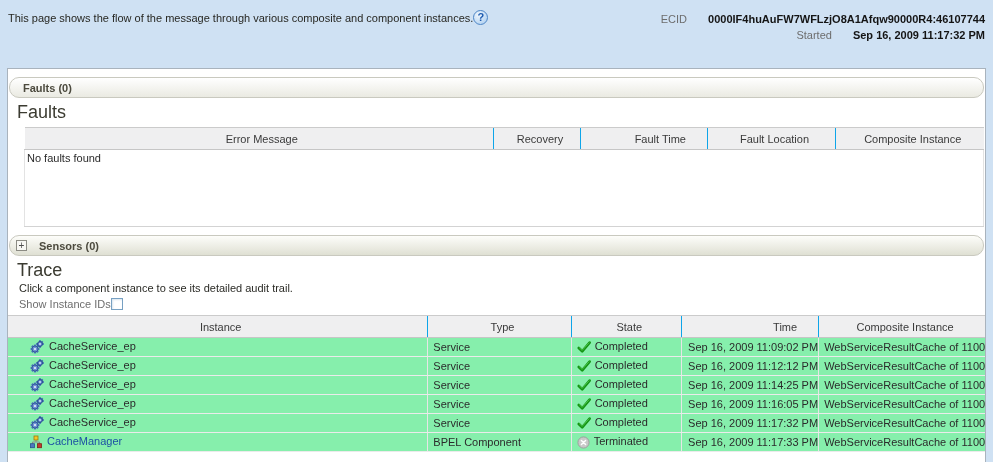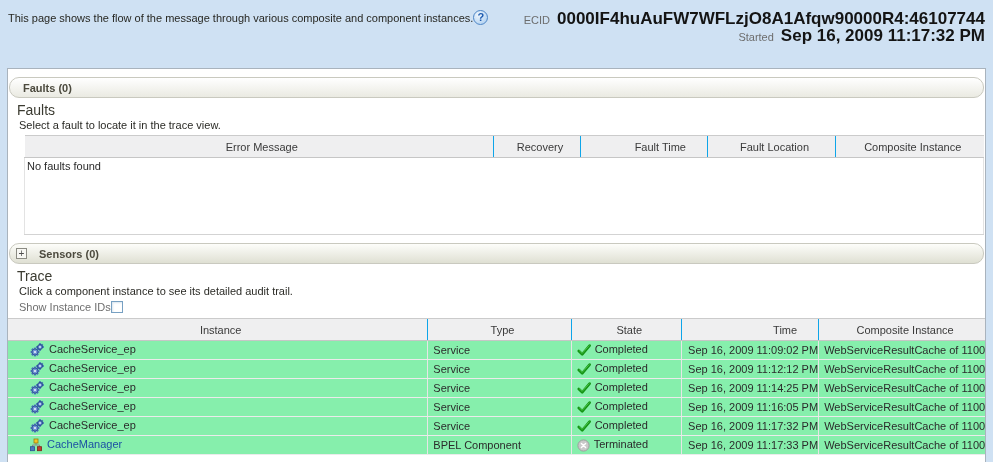--- a/index.html
+++ b/index.html
@@ -21,41 +21,41 @@
     color:#fff; font-size:9px; font-weight:bold; font-style:italic;
     text-align:center; line-height:13px; cursor:pointer;
   }
   .help-icon {
     display:inline-block; width:15px; height:15px; border-radius:50%;
     background:radial-gradient(circle at 35% 30%, #eef5fc, #b9d6f2 75%);
     border:1px solid #4e86c6; color:#1d5bb0; font-size:11px; font-weight:bold;
     text-align:center; line-height:13px; cursor:pointer;
   }
   .hdr-meta { margin-top:5px; }
-  .meta-row { display:flex; justify-content:flex-end; align-items:baseline; gap:7px; line-height:16px; }
+  .meta-row { display:flex; justify-content:flex-end; align-items:baseline; gap:21px; line-height:16px; }
   .meta-label { color:#6d6d6d; }
-  .meta-value { font-weight:bold; color:#141414; font-size:17px; }
+  .meta-value { font-weight:bold; color:#141414; font-size:11px; }
   
   .content {
     position:absolute; top:68px; left:7px; width:979px; height:400px;
     background:#fff; border:1px solid #a9b3bd;
   }
   .disclosure-bar {
     margin:8px 1px 0 1px; height:21px; border:1px solid #c9c9bf; border-radius:10px;
     display:flex; align-items:center; padding-left:13px;
     font-weight:bold; color:#4c4a3e; cursor:pointer;
     background:linear-gradient(#ffffff,#eaeae2);
   }
   .disclosure-bar.sensors { background:linear-gradient(#fdfdfa,#dfe0d3); padding-left:6px; gap:12px; }
   .expand-icon {
     display:inline-block; width:11px; height:11px; border:1px solid #8b8b83;
     background:#f7f7f3; color:#4d4d4d; font-size:10px; font-weight:normal;
     text-align:center; line-height:9px; cursor:pointer;
   }
-  .section-heading { font-size:14px; font-weight:normal; color:#3b3b31; margin:4px 0 0 9px; }
+  .section-heading { font-size:18px; font-weight:normal; color:#3b3b31; margin:4px 0 0 9px; }
   .instruction { margin:1px 0 0 11px; color:#2b2b26; }
   
   table { border-collapse:collapse; table-layout:fixed; }
   th {
     background:#efeff0; font-weight:normal; text-align:center; color:#3a3a3a;
     height:22px; padding:0 0 0 6px;
     border-top:1px solid #cbcbcb; border-bottom:1px solid #c6c6c6;
     white-space:nowrap; overflow:hidden;
   }
   th + th { border-left:1px solid #0ea5e9; }
@@ -103,21 +103,20 @@
   </div>
 </div>
 
 <div class="content">
 
   <div class="disclosure-bar">
     <span>Faults (0)</span>
   </div>
 
   <div class="section-heading">Faults</div>
-  <div class="instruction">Select a fault to locate it in the trace view.</div>
 
   <table class="faults-table">
     <colgroup>
       <col style="width:469px">
         <col style="width:87px">
         <col style="width:127px">
         <col style="width:128px">
         <col style="width:148px">
     </colgroup>
     <thead>

